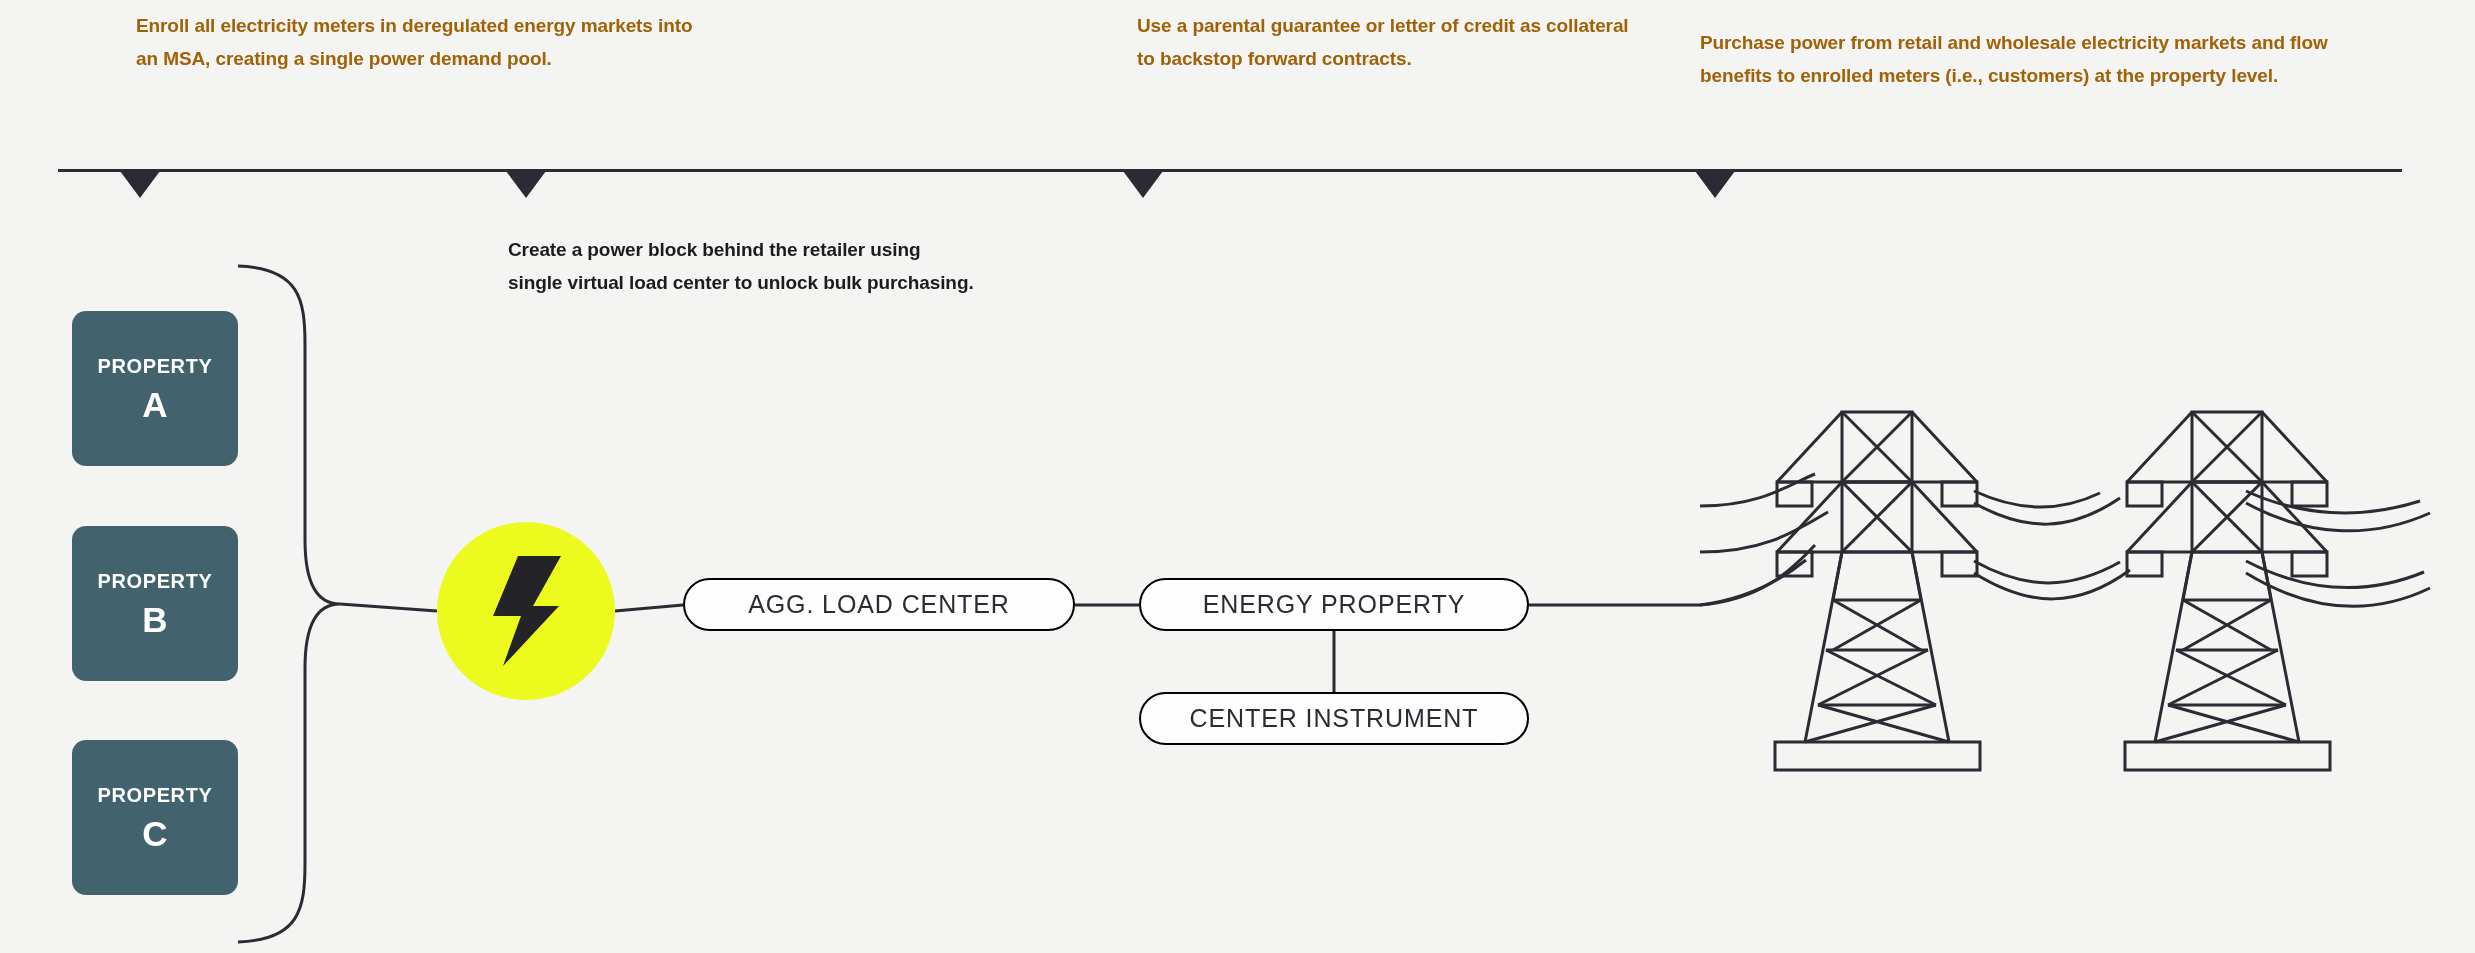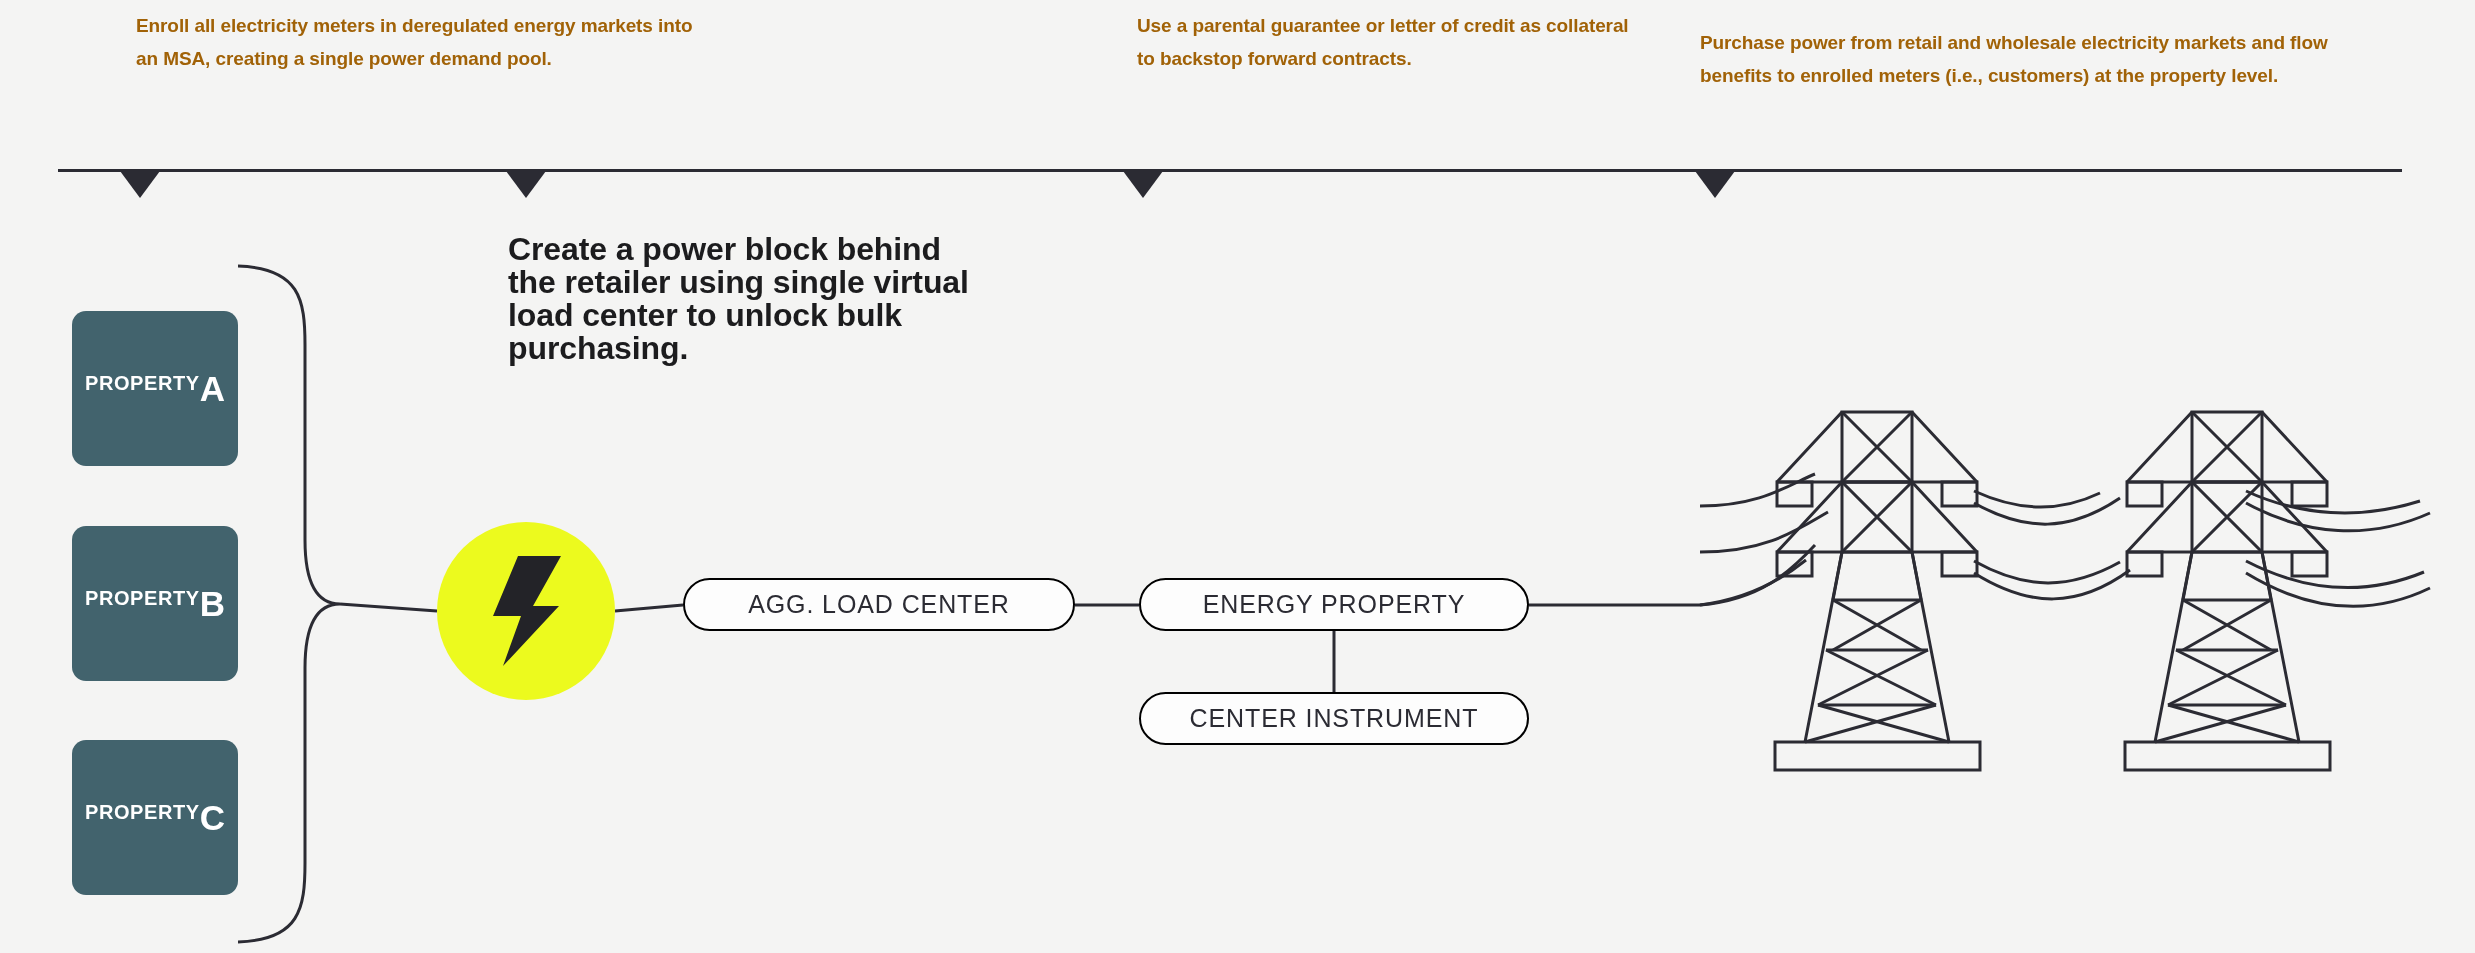--- a/index.html
+++ b/index.html
@@ -26,21 +26,21 @@
     letter-spacing: -0.1px;
     white-space: pre-line;
   }
   .note-1 { left: 136px; top: 9px;  width: 560px; }
   .note-2 { left: 1137px; top: 9px; width: 500px; }
   .note-3 { left: 1700px; top: 26px; width: 660px; }
   .note-mid {
     position: absolute;
     left: 508px; top: 233px; width: 470px;
     color: #1c1c1e;
-    font-size: 32px;
+    font-size: 19px;
     line-height: 33px;
     font-weight: 700;
     letter-spacing: -0.1px;
     white-space: pre-line;
   }
 
   
   .rule {
     position: absolute;
     left: 58px;
@@ -60,21 +60,21 @@
 
   
   .prop {
     position: absolute;
     width: 166px;
     height: 155px;
     background: #42636d;
     border-radius: 14px;
     color: #ffffff;
     display: flex;
-    flex-direction: row;
+    flex-direction: column;
     align-items: center;
     justify-content: center;
     box-sizing: border-box;
   }
   .prop .kicker {
     font-size: 20px;
     font-weight: 700;
     letter-spacing: 0.6px;
     line-height: 1;
     margin-bottom: 11px;

